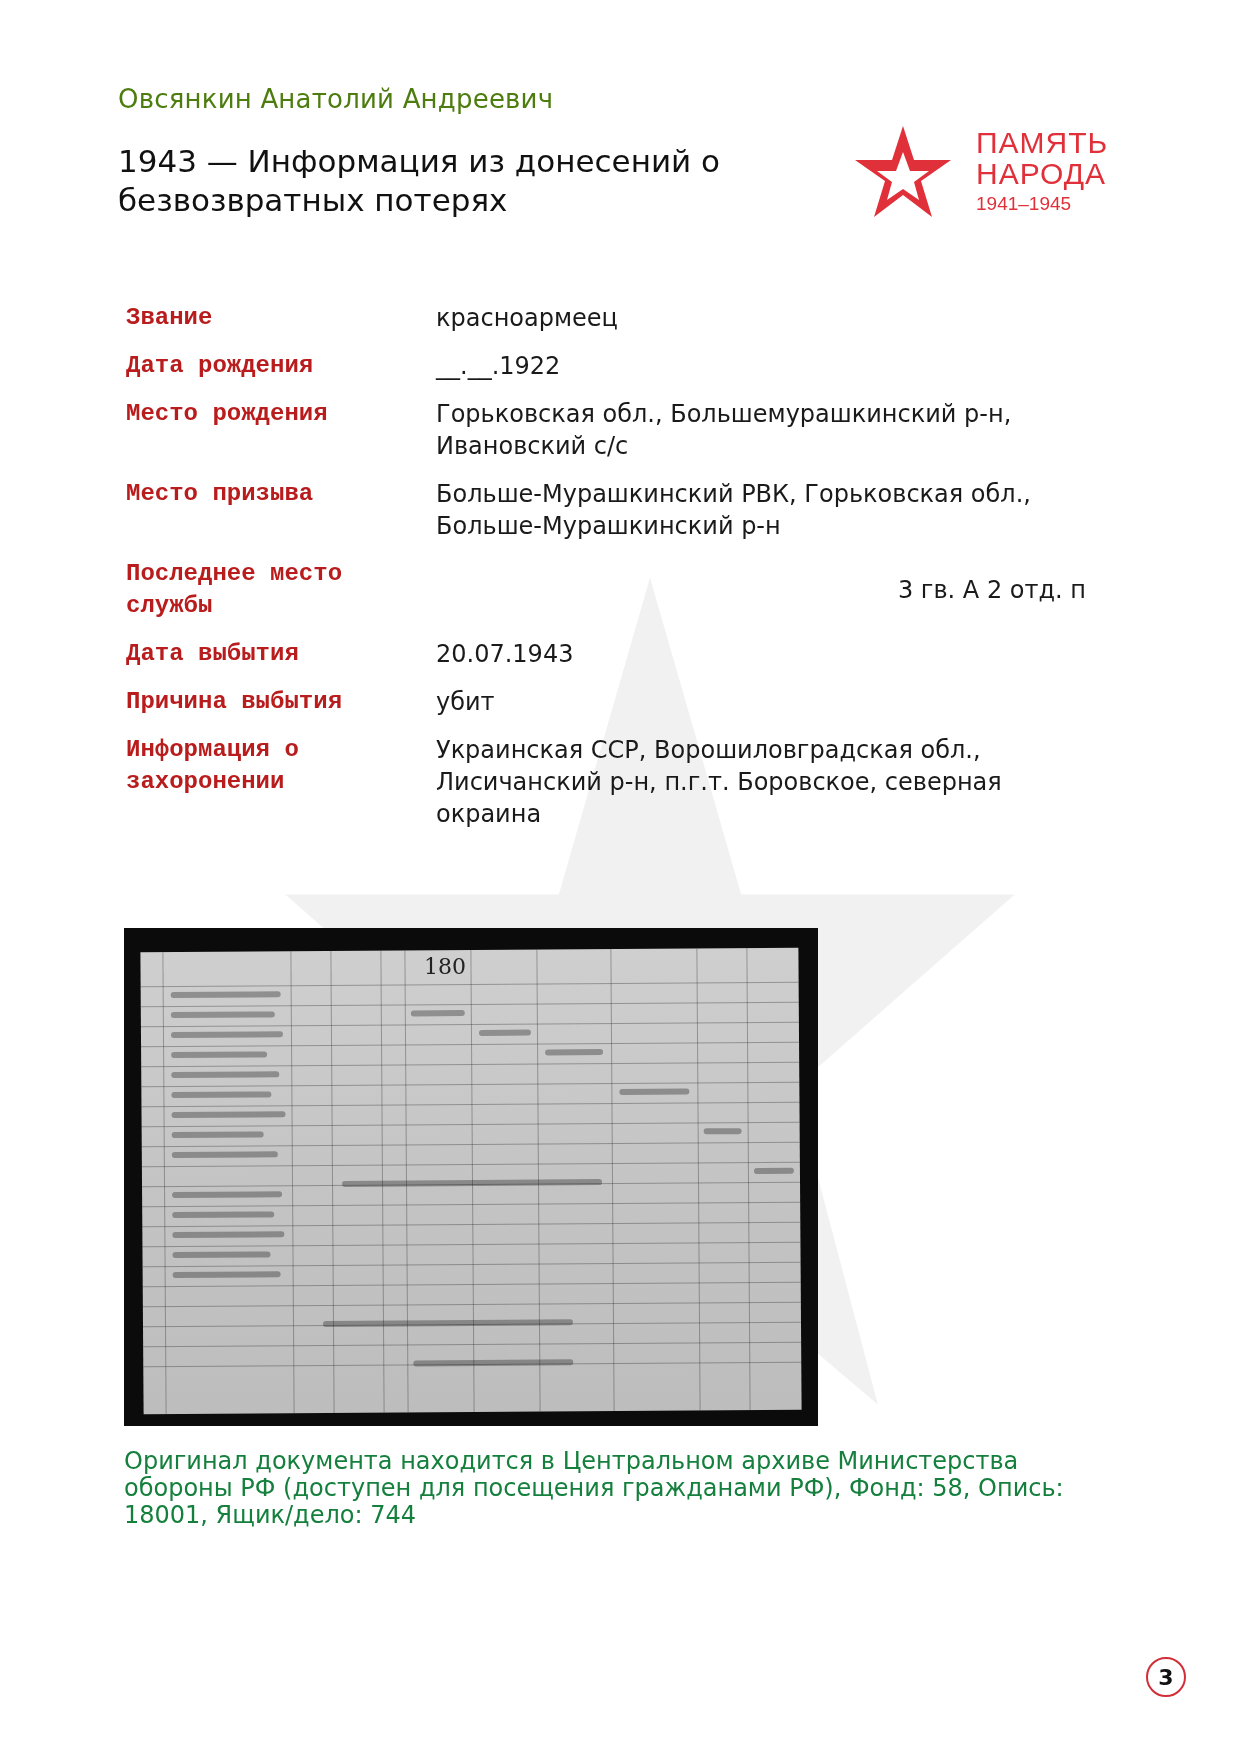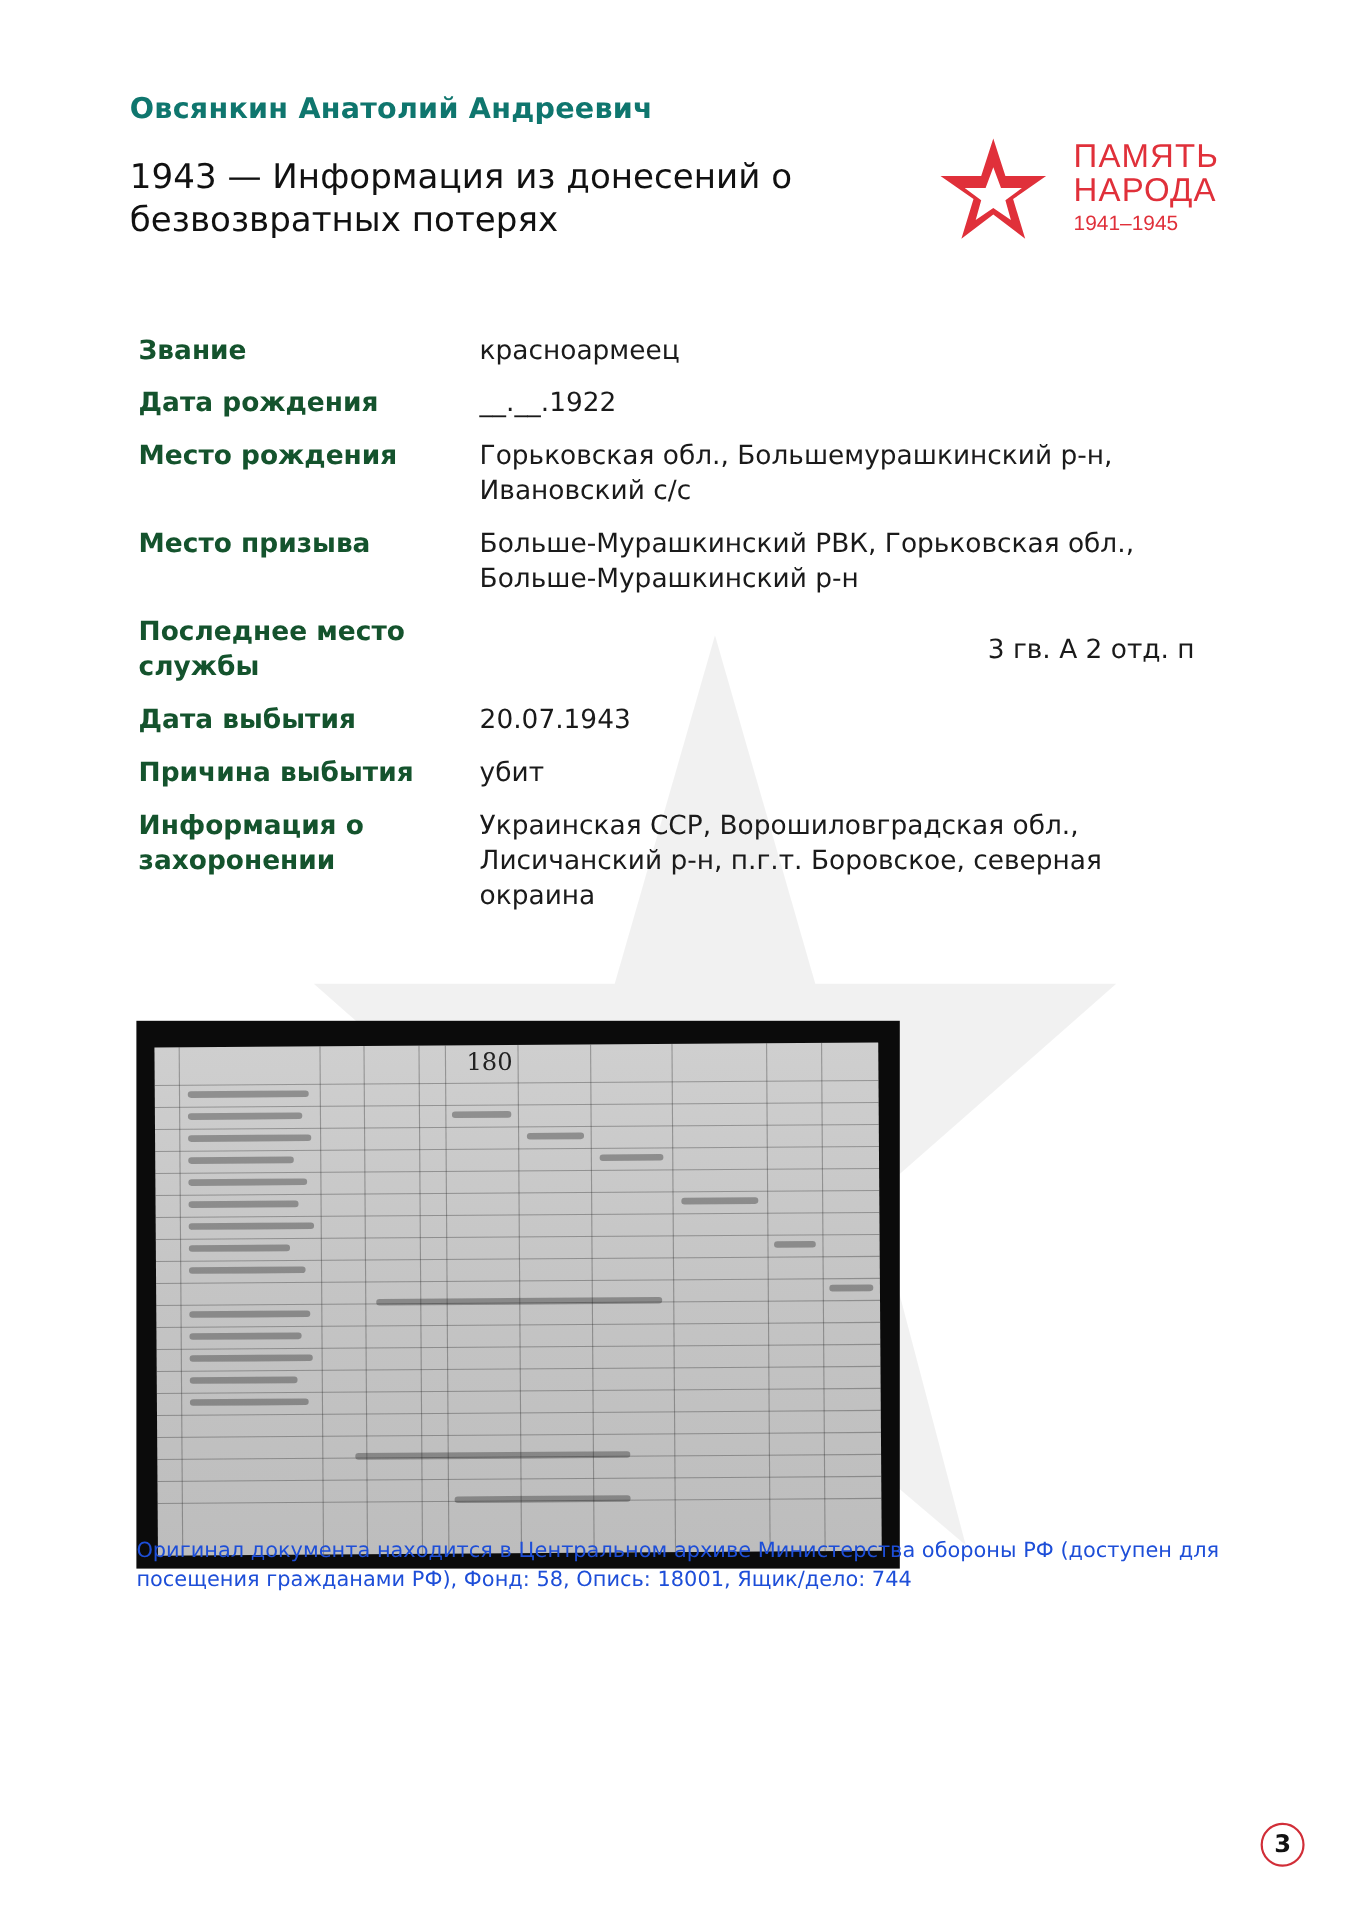--- a/index.html
+++ b/index.html
@@ -6,21 +6,21 @@
   body {
     width: 1241px; height: 1754px; position: relative; overflow: hidden;
     font-family: "DejaVu Sans", sans-serif; color: #111;
   }
   .watermark {
     position: absolute; left: 270px; top: 560px; width: 760px; height: 880px;
     opacity: 0.05; pointer-events: none;
   }
   .person-name {
     position: absolute; left: 118px; top: 84px;
-    font-size: 26px; font-weight: bold; letter-spacing: 0.2px; color: #0f766e;
+    font-size: 26px; font-weight: normal; letter-spacing: 0.2px; color: #4d7c0f;
   }
   .doc-title {
     position: absolute; left: 118px; top: 142px; width: 640px;
     font-size: 31px; font-weight: normal; line-height: 39px; color: #111;
   }
   .logo {
     position: absolute; left: 852px; top: 119px; width: 270px; height: 105px;
   }
   .logo svg.star { position: absolute; left: 0; top: 3px; width: 102px; height: 100px; }
   .logo .brand {
@@ -28,21 +28,21 @@
     font-family: "Liberation Sans", sans-serif;
   }
   .logo .brand .l1, .logo .brand .l2 { font-size: 30px; line-height: 31px; letter-spacing: 1px; display: block; }
   .logo .brand .years { font-size: 19px; line-height: 26px; display: block; margin-top: 2px; }
 
   .fields {
     position: absolute; left: 126px; top: 302px; width: 960px;
   }
   .row { display: flex; margin-bottom: 16px; }
   .row .label {
-    width: 310px; flex: 0 0 310px; font-weight: bold; font-size: 24px; line-height: 32px; color: #14532d;
+    width: 310px; flex: 0 0 310px; font-weight: bold; font-size: 24px; line-height: 32px; color: #b91c1c; font-family: Liberation Mono, monospace;
   }
   .row .value {
     flex: 1; font-size: 24px; line-height: 32px; color: #1a1a1a; padding-left: 0;
   }
   .row.center .value { align-self: center; text-align: right; }
 
   .scan {
     position: absolute; left: 124px; top: 928px; width: 694px; height: 498px;
     background: #0b0b0b; overflow: hidden;
   }
@@ -59,22 +59,22 @@
   }
   .scan .paper .scribble {
     position: absolute; height: 6px; background: rgba(30,30,30,0.35); border-radius: 3px;
   }
   .scan .label-180 {
     position: absolute; left: 300px; top: 26px; font-family: "DejaVu Serif", serif;
     font-size: 22px; color: #222;
   }
 
   .caption {
-    position: absolute; left: 124px; top: 1396px; width: 990px;
-    font-size: 19px; line-height: 27px; color: #1d4ed8;
+    position: absolute; left: 124px; top: 1448px; width: 990px;
+    font-size: 24px; line-height: 27px; color: #15803d;
   }
 
   .page-badge {
     position: absolute; left: 1146px; top: 1657px; width: 40px; height: 40px;
     border: 2px solid #d12e38; border-radius: 50%; box-sizing: border-box;
     display: flex; align-items: center; justify-content: center;
     font-weight: bold; font-size: 22px; color: #111;
   }
 </style>
 </head>

